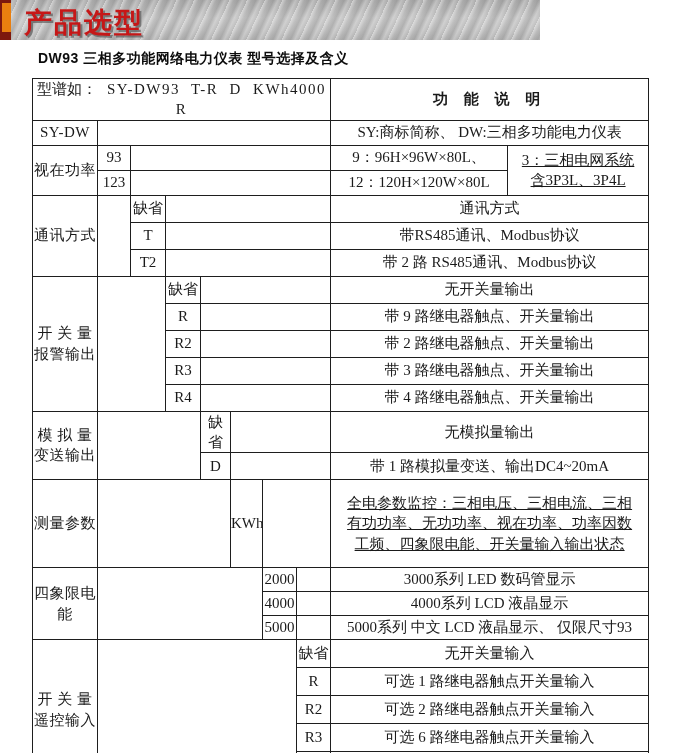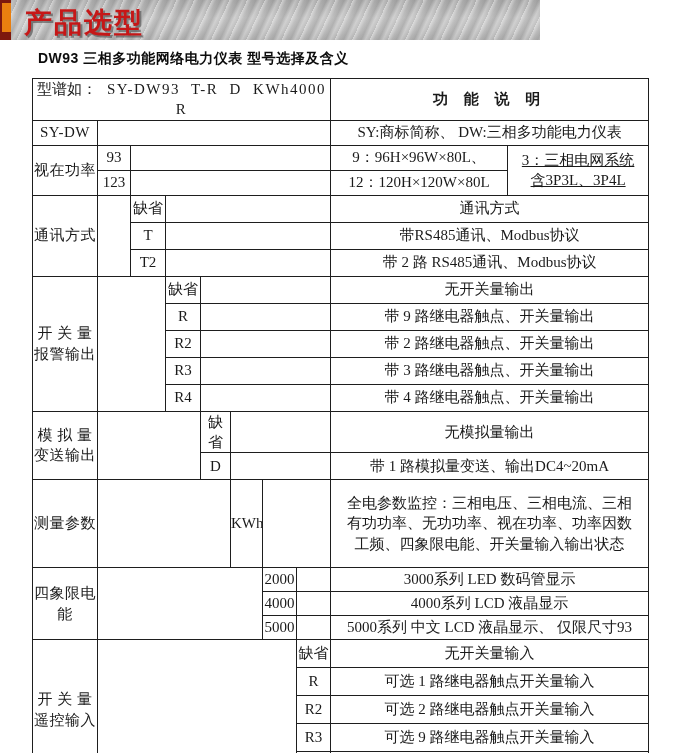--- a/index.html
+++ b/index.html
@@ -39,21 +39,21 @@
     border-collapse:collapse;table-layout:fixed;
     margin:10px 0 0 32px;width:616px;
   }
   table.sel td{
     border:1px solid #1e1e1e;padding:0;font-size:15px;
     text-align:center;vertical-align:middle;overflow:hidden;
     line-height:1.35;
   }
   td.lbl{letter-spacing:0.5px;white-space:pre-line;line-height:1.6;}
   td.desc{text-align:left;padding:0 4px 0 8px;}
-  td.desc-multi{text-align:left;padding:2px 4px 2px 8px;white-space:pre-line;line-height:29px;}
+  td.desc-multi{text-align:left;padding:2px 4px 2px 8px;white-space:pre-line;line-height:29px;text-decoration:underline;}
   td.side{white-space:pre-line;text-align:center;line-height:24px;text-decoration:underline;}
   td.spec{text-align:left;padding-left:6px;}
   .model{letter-spacing:1.5px;word-spacing:6px;padding-left:10px;}
   .fh{letter-spacing:6px;font-weight:bold;}
   tr.h25{height:25px;} tr.h24{height:24px;} tr.h27{height:27px;}
   tr.h88{height:88px;} tr.h28{height:28px;}
 </style>
 </head>
 <body>
 
@@ -205,20 +205,20 @@
   <tr class="h28">
     <td>R</td>
     <td colspan="2" class="desc">可选 1 路继电器触点开关量输入</td>
   </tr>
   <tr class="h28">
     <td>R2</td>
     <td colspan="2" class="desc">可选 2 路继电器触点开关量输入</td>
   </tr>
   <tr class="h28">
     <td>R3</td>
-    <td colspan="2" class="desc">可选 9 路继电器触点开关量输入</td>
+    <td colspan="2" class="desc">可选 6 路继电器触点开关量输入</td>
   </tr>
   <tr class="h28">
     <td>R4</td>
     <td colspan="2" class="desc">可选 4 路继电器触点开关量输入</td>
   </tr>
 </tbody>
   </table>
 
 </body></html>

